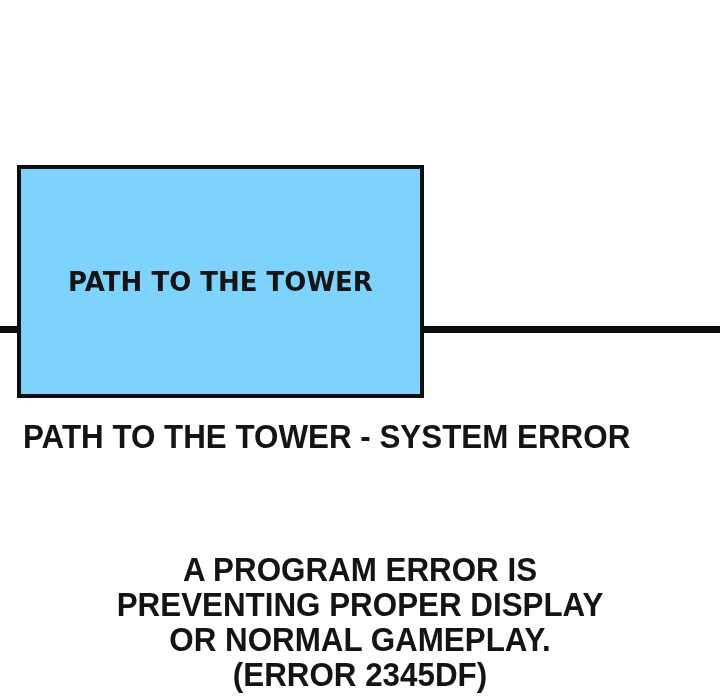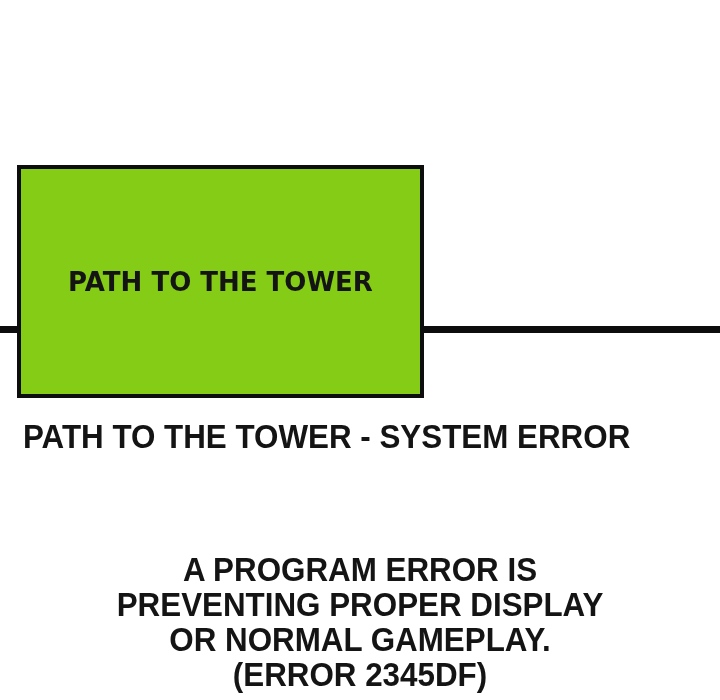--- a/index.html
+++ b/index.html
@@ -24,21 +24,21 @@
     background: #0d0d0d;
   }
   
   .speech-box {
     position: absolute;
     left: 17px;
     top: 165px;
     width: 407px;
     height: 233px;
     box-sizing: border-box;
-    background: #84cc16;
+    background: #7dd3fc;
     border: 4px solid #0d0d0d;
     display: flex;
     align-items: center;
     justify-content: center;
     text-align: center;
   }
   .speech-text {
     font-family: "DejaVu Sans", sans-serif;
     font-weight: 700;
     font-size: 26px;

